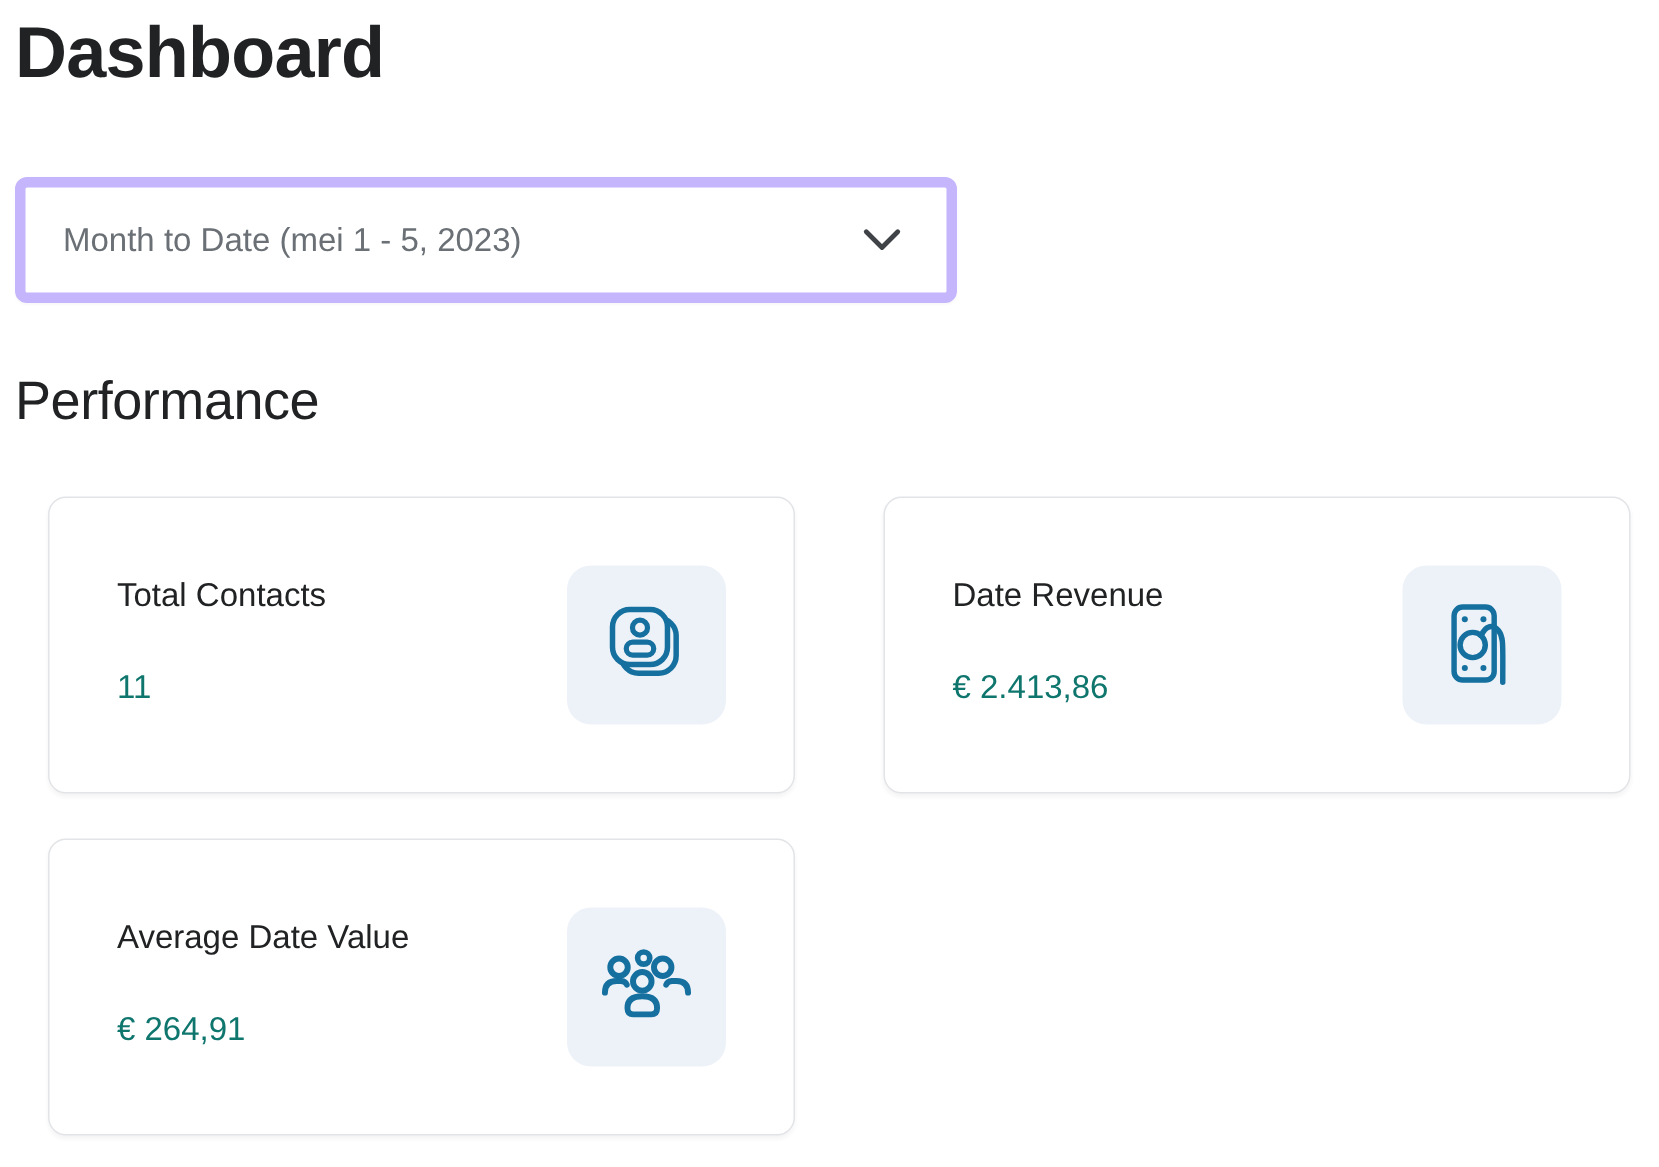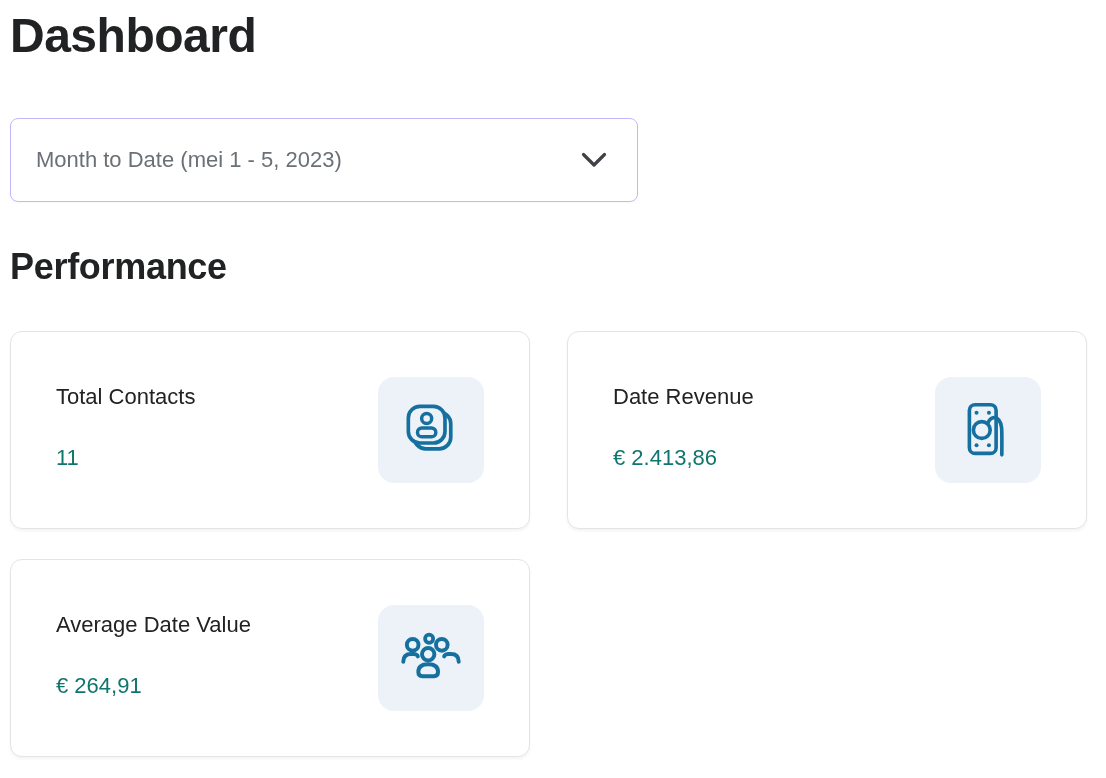--- a/index.html
+++ b/index.html
@@ -15,50 +15,50 @@
   .page-title {
     position: absolute; left: 10px; top: 8px;
     font-size: 48px; font-weight: 700; letter-spacing: -0.5px; line-height: 1.15;
     color: #202223;
   }
 
   .date-select {
     position: absolute; left: 10px; top: 118px;
     width: 628px; height: 84px;
     background: #ffffff;
-    border: 1px solid #c4b5fd;
+    border: 7px solid #c4b5fd;
     border-radius: 8px;
     box-shadow: 0 1px 2px rgba(0,0,0,0.03);
     display: flex; align-items: center; justify-content: space-between;
     padding: 0 30px 0 25px;
     cursor: pointer;
   }
   .date-select-label { font-size: 22px; color: #6a7075; }
   .chev { display: block; }
 
   .section-title {
     position: absolute; left: 10px; top: 246px;
-    font-size: 36px; font-weight: 700; letter-spacing: -0.3px;
+    font-size: 36px; font-weight: 400; letter-spacing: -0.3px;
     color: #202223;
   }
 
   .cards {
     position: absolute; left: 10px; top: 331px;
     display: grid;
     grid-template-columns: 520px 520px;
     column-gap: 37px; row-gap: 30px;
   }
   .card {
     height: 198px;
     background: #ffffff;
     border: 1px solid #e2e4e7;
     border-radius: 12px;
     box-shadow: 0 2px 3px rgba(31,33,36,0.05);
     padding: 45px;
-    display: flex; justify-content: space-between; align-items: flex-start;
+    display: flex; justify-content: space-between; align-items: flex-start; margin-left: 22px;
   }
   .card-text { padding-top: 8px; }
   .card-label { font-size: 22px; line-height: 24px; color: #202223; }
   .card-value { font-size: 22px; line-height: 24px; margin-top: 37px; color: #0f766e; }
 
   .icon-tile {
     width: 106px; height: 106px; flex: 0 0 auto;
     border-radius: 16px;
     background: #edf2f8;
     display: flex; align-items: center; justify-content: center;

